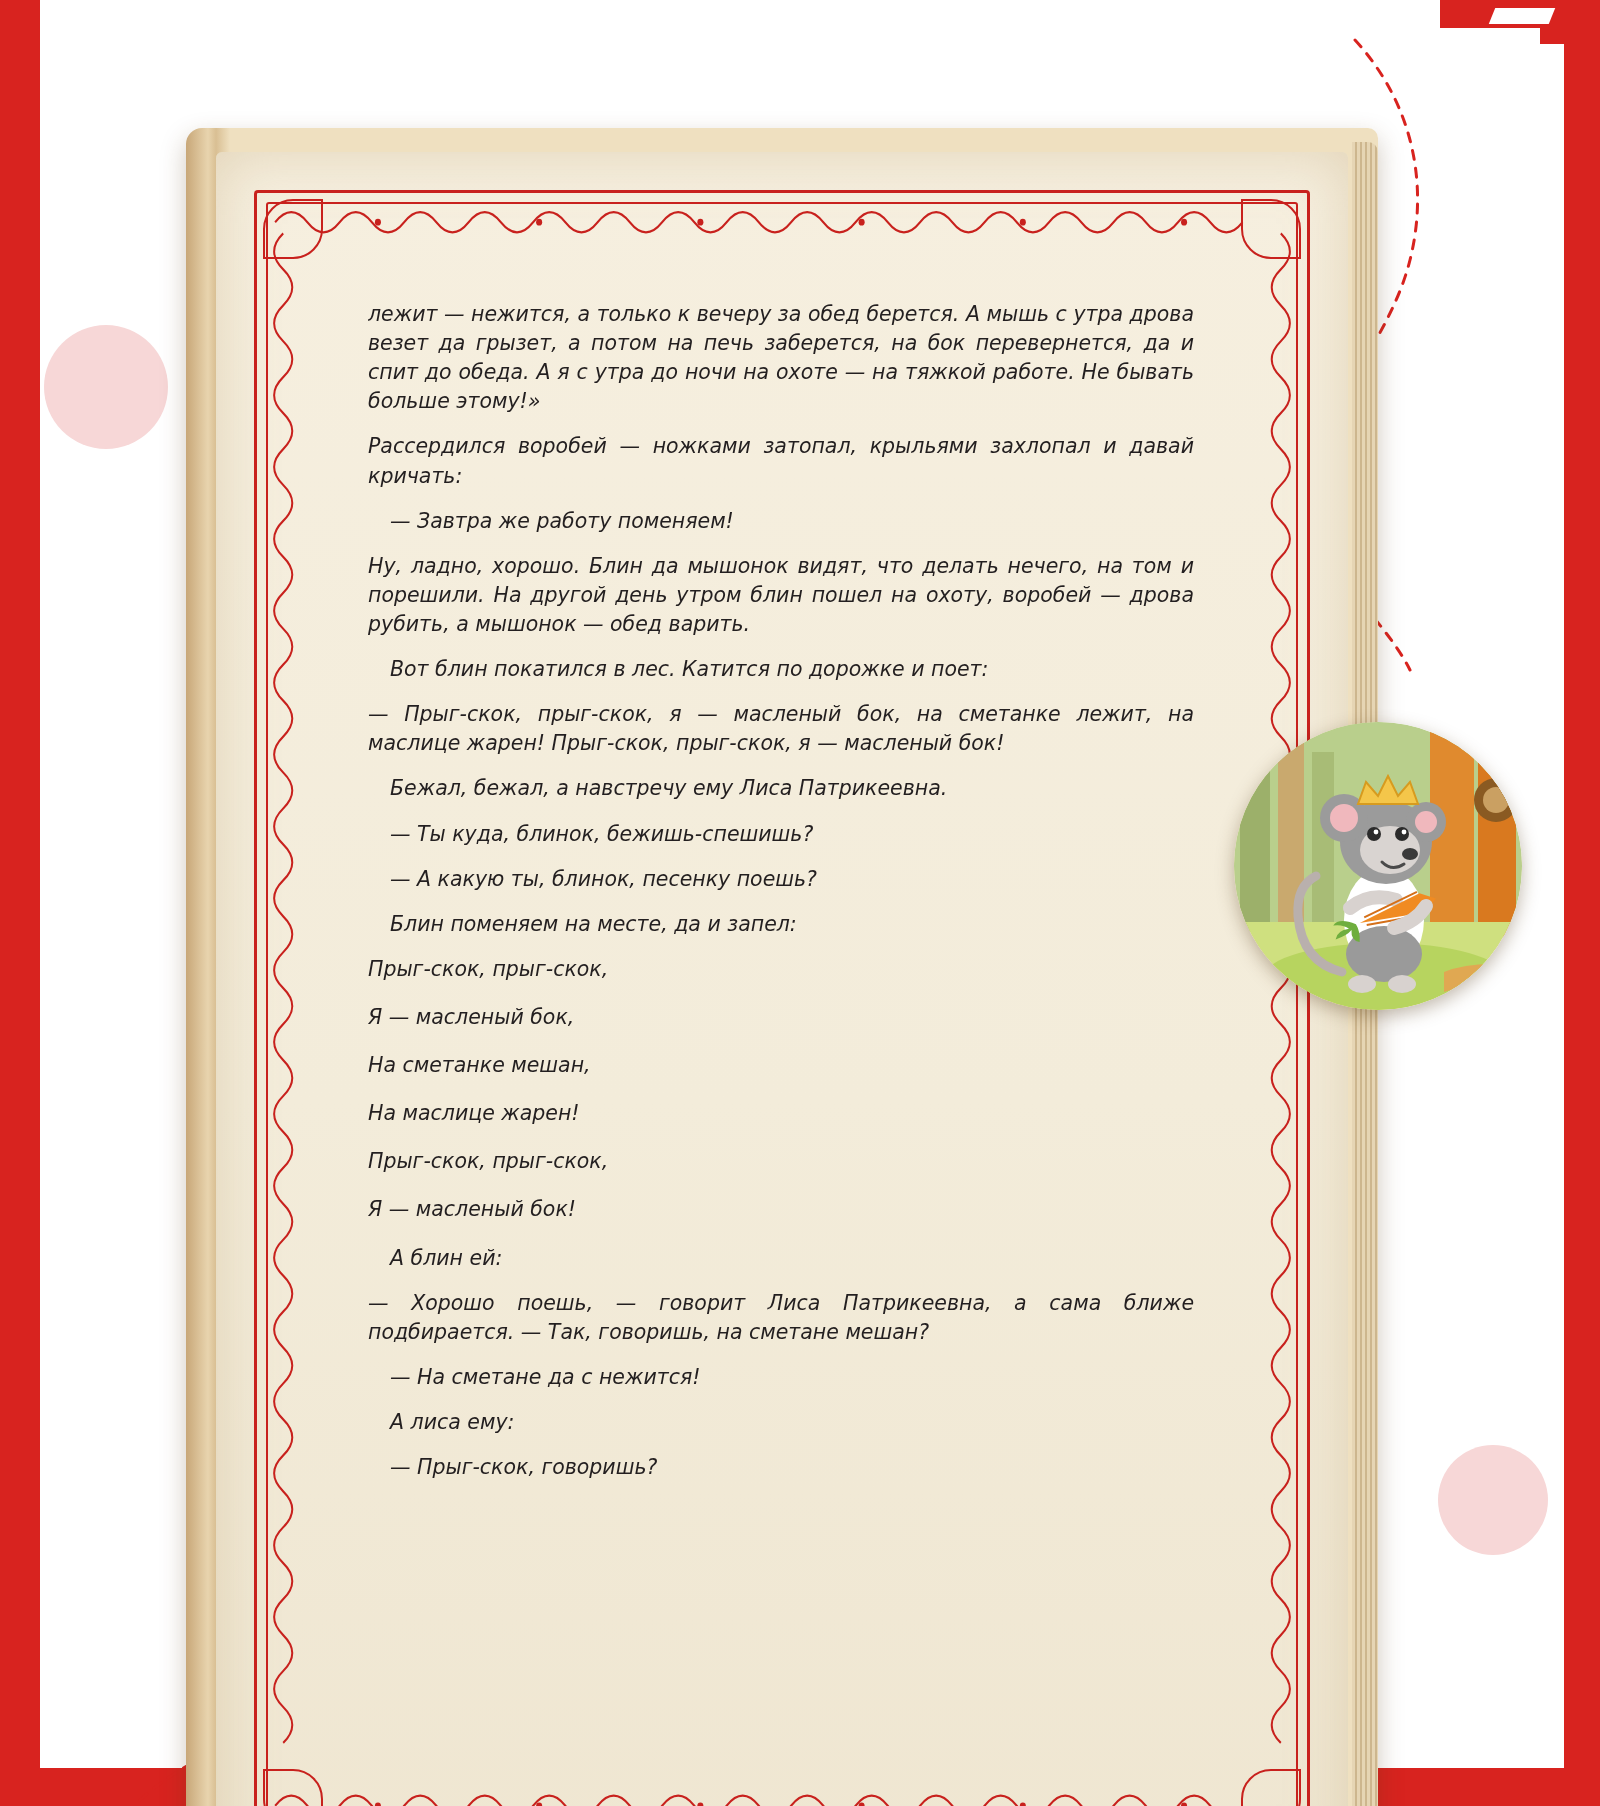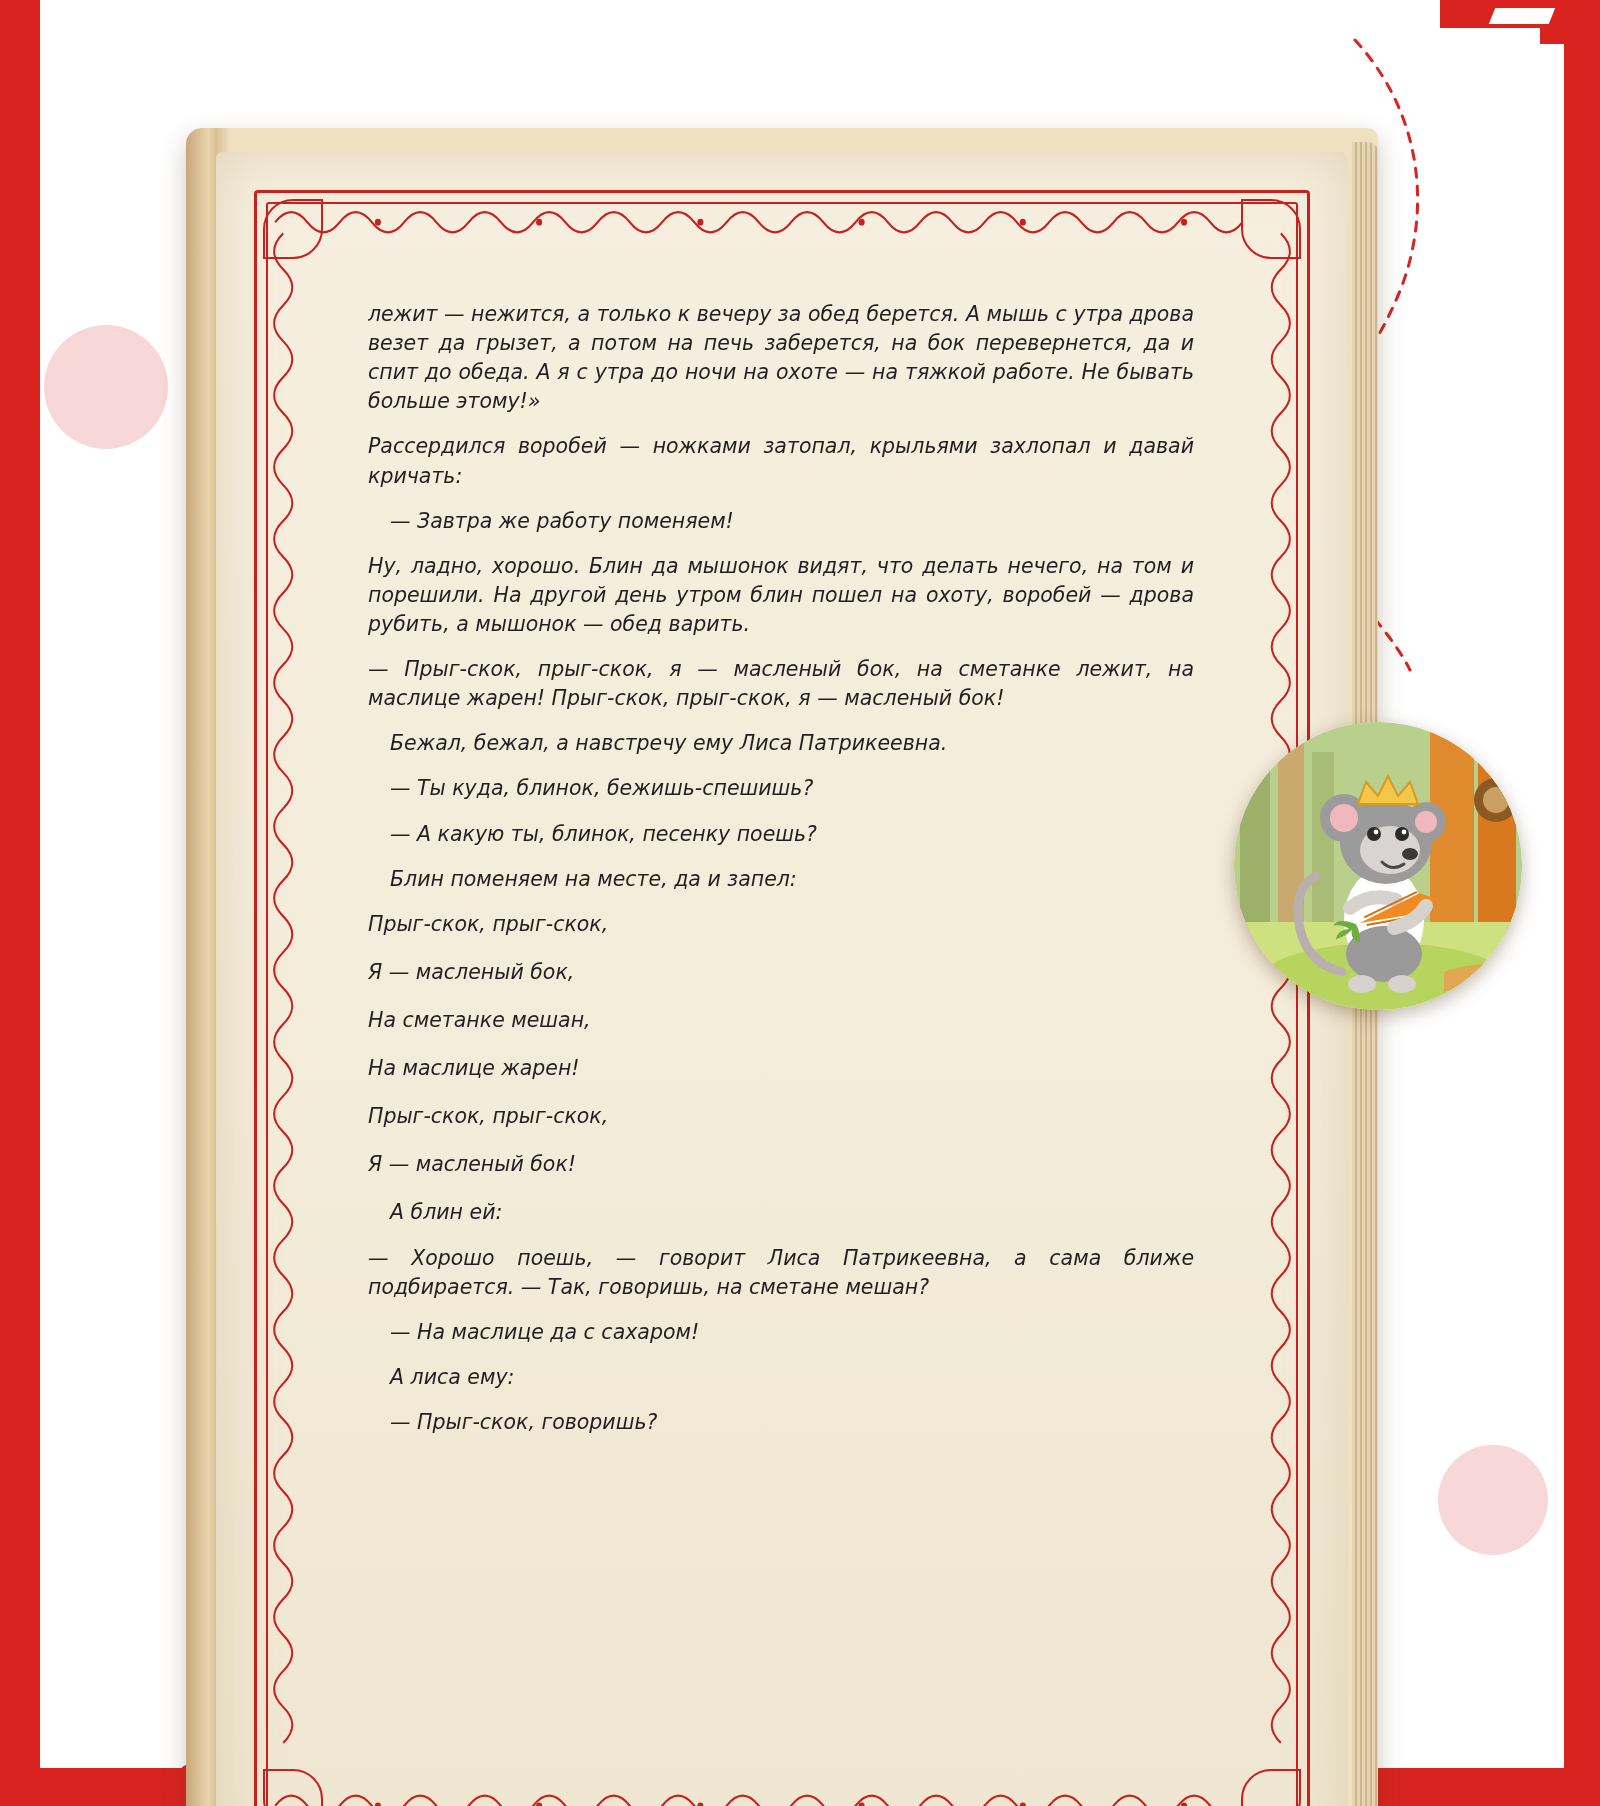--- a/index.html
+++ b/index.html
@@ -280,36 +280,37 @@
       <div class="corner-orn tr"></div>
       <div class="corner-orn bl"></div>
       <div class="corner-orn br"></div>
     </div>
 
     <div class="text-col">
       <p class="para">лежит — нежится, а только к вечеру за обед берется. А мышь с утра дрова везет да грызет, а потом на печь заберется, на бок перевернется, да и спит до обеда. А я с утра до ночи на охоте — на тяжкой работе. Не бывать больше этому!»</p>
       <p class="para">Рассердился воробей — ножками затопал, крыльями захлопал и давай кричать:</p>
       <p class="para nojust">— Завтра же работу поменяем!</p>
       <p class="para">Ну, ладно, хорошо. Блин да мышонок видят, что делать нечего, на том и порешили. На другой день утром блин пошел на охоту, воробей — дрова рубить, а мышонок — обед варить.</p>
+      <p class="para nojust">Вот блин покатился в лес. Катится по дорожке и поет:</p>
       <p class="para">— Прыг-скок, прыг-скок, я — масленый бок, на сметанке лежит, на маслице жарен! Прыг-скок, прыг-скок, я — масленый бок!</p>
       <p class="para nojust">Бежал, бежал, а навстречу ему Лиса Патрикеевна.</p>
       <p class="para nojust">— Ты куда, блинок, бежишь-спешишь?</p>
       <p class="para nojust">— А какую ты, блинок, песенку поешь?</p>
       <p class="para nojust">Блин поменяем на месте, да и запел:</p>
 
       <p class="para line">Прыг-скок, прыг-скок,</p>
       <p class="para line">Я — масленый бок,</p>
       <p class="para line">На сметанке мешан,</p>
       <p class="para line">На маслице жарен!</p>
       <p class="para line">Прыг-скок, прыг-скок,</p>
       <p class="para line">Я — масленый бок!</p>
 
       <p class="para nojust">А блин ей:</p>
       <p class="para">— Хорошо поешь, — говорит Лиса Патрикеевна, а сама ближе подбирается. — Так, говоришь, на сметане мешан?</p>
-      <p class="para nojust">— На маслице да с сахаром!</p>
+      <p class="para nojust">— На сметане да с нежится!</p>
       <p class="para nojust"> А лиса ему:</p>
       <p class="para nojust">— Прыг-скок, говоришь?</p>
     </div>
 
     <div class="illus">
       <svg width="288" height="288" viewBox="0 0 288 288">
         <defs>
           <clipPath id="circ">
               <circle cx="144" cy="144" r="144"></circle>
             </clipPath>

